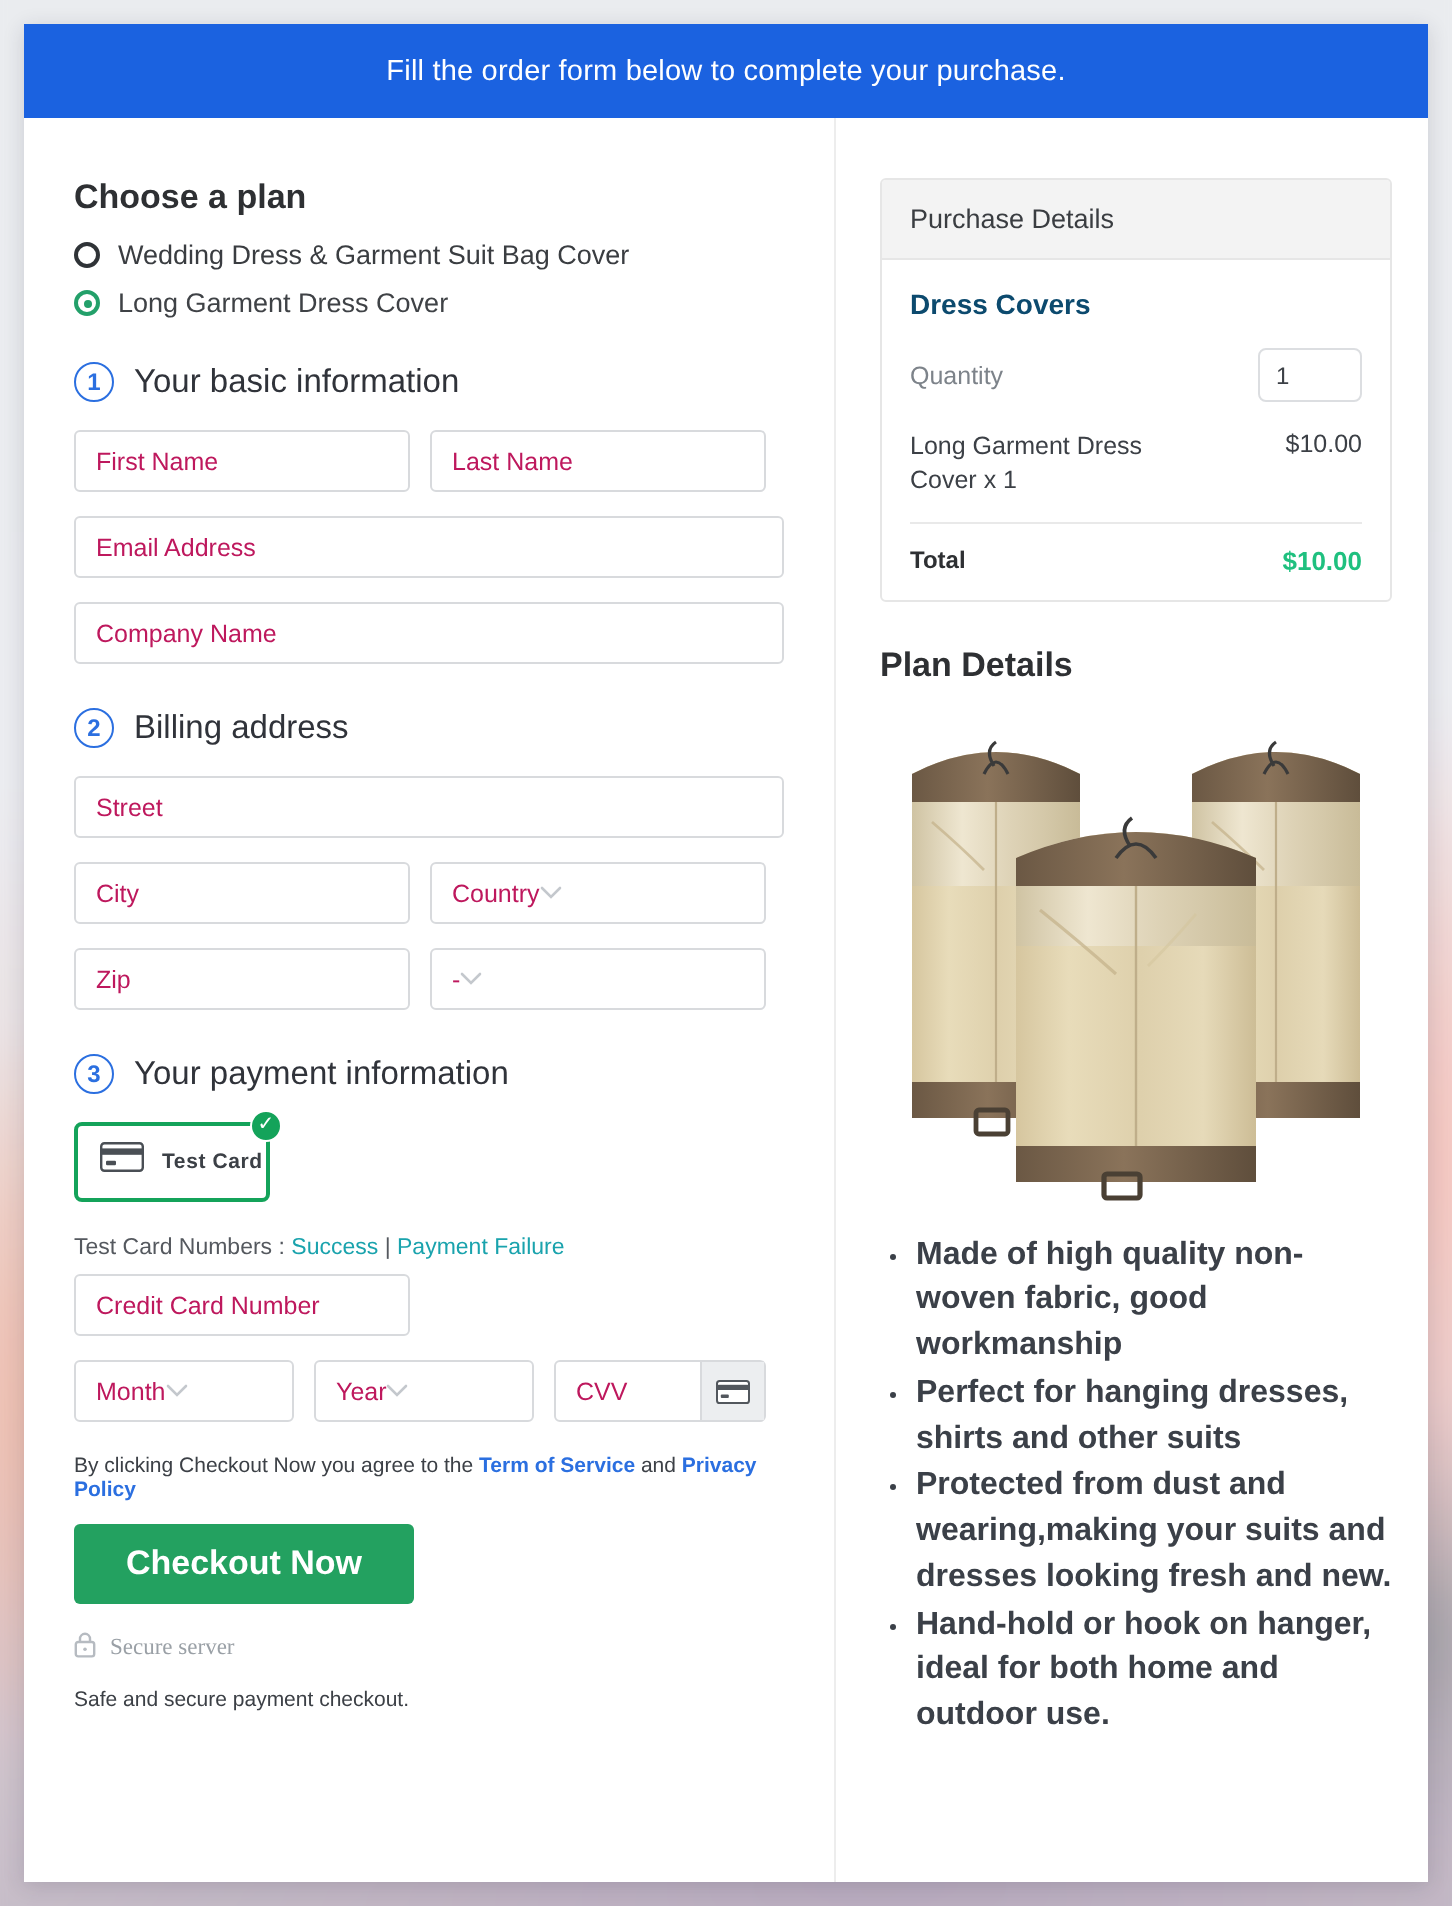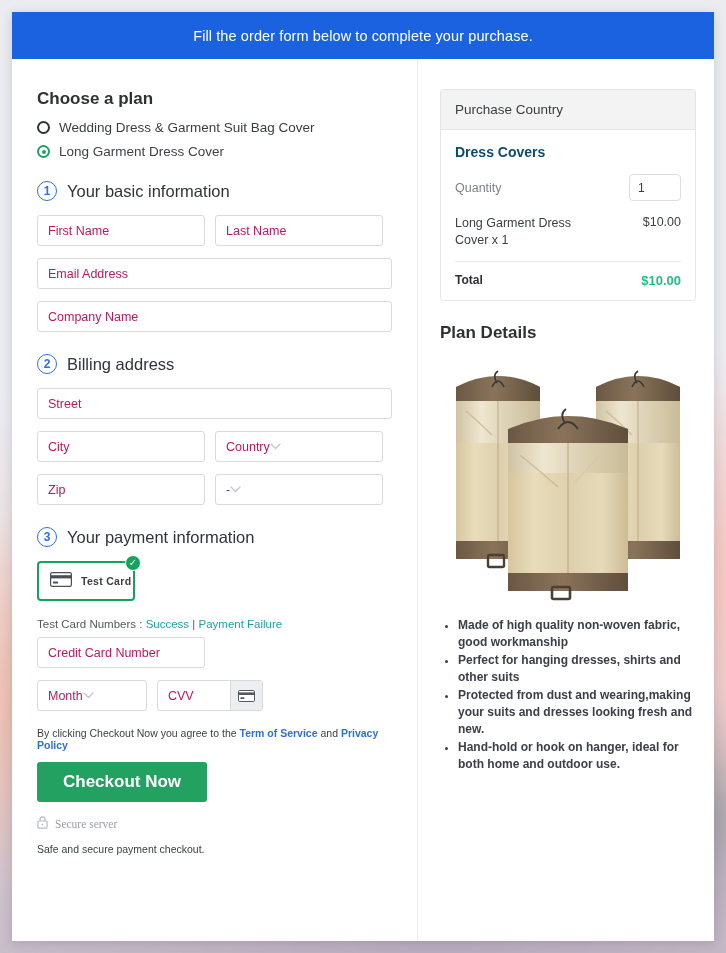--- a/index.html
+++ b/index.html
@@ -146,21 +146,21 @@
   .line-amt  { font-size: 12.5px; color:#3c4046; white-space:nowrap; }
   .total-row { display:flex; justify-content:space-between; padding-top: 11px; gap: 12px; }
   .total-lbl { font-size: 12px; font-weight:700; color:#2e3033; }
   .total-amt { font-size: 13px; font-weight:700; color:#1fc07f; }
 
   
   .plan-title { font-size: 17px; font-weight:700; color:#2e3033; margin-bottom: 8px; }
   .product-art { width: 100%; height: 250px; position: relative; margin-bottom: 16px; }
   ul.features { margin: 0; padding-left: 18px; }
   ul.features li {
-    font-size: 12px; font-weight: 700; color:#3b4048;
+    font-size: 16px; font-weight: 700; color:#3b4048;
     line-height: 1.42; margin-bottom: 1px;
   }
   ul.features li::marker { font-size: 11px; }
 </style>
 </head>
 <body>
 
 <div class="bg-photo"></div>
 <div class="bg-tint"></div>
 
@@ -262,20 +262,28 @@
 
       <div class="field-row" style="margin-top:8px;">
         <div class="inp sel-inp" style="width:110px;flex:none;">
           <span>Month</span>
           <span class="chev">
             <svg width="11" height="7" viewBox="0 0 11 7">
                 <path d="M1 1l4.5 4.5L10 1" fill="none" stroke="#c4c8cd" stroke-width="1.3" stroke-linecap="round"></path>
               </svg>
           </span>
         </div>
+        <div class="inp sel-inp" style="width:110px;flex:none;">
+          <span>Year</span>
+          <span class="chev">
+            <svg width="11" height="7" viewBox="0 0 11 7">
+                <path d="M1 1l4.5 4.5L10 1" fill="none" stroke="#c4c8cd" stroke-width="1.3" stroke-linecap="round"></path>
+              </svg>
+          </span>
+        </div>
         <div class="inp" style="width:106px;flex:none;padding:0;display:flex;align-items:stretch;">
           <span style="flex:1;display:flex;align-items:center;padding:0 10px;">CVV</span>
           <span style="width:32px;background:#eceef0;border-left:1px solid #d8dadd;display:flex;align-items:center;justify-content:center;">
             <svg width="17" height="12" viewBox="0 0 17 12">
               <rect x="0.5" y="0.5" width="16" height="11" rx="1.3" fill="#fff" stroke="#52575d" stroke-width="1"></rect>
               <rect x="0.5" y="2.4" width="16" height="2.6" fill="#52575d"></rect>
               <rect x="2.4" y="7.2" width="4" height="1.8" rx="0.5" fill="#52575d"></rect>
             </svg>
           </span>
         </div>
@@ -297,21 +305,21 @@
         </span>
         <span>Secure server</span>
       </div>
 
       <div class="footnote">Safe and secure payment checkout.</div>
     </div>
 
     <div class="col-right">
 
       <div class="purchase">
-        <div class="purchase-head">Purchase Country</div>
+        <div class="purchase-head">Purchase Details</div>
         <div class="purchase-body">
           <div class="prod-name">Dress Covers</div>
 
           <div class="qty-row">
             <span class="qty-label">Quantity</span>
             <input class="qty-input" type="text" value="1" style="">
           </div>
 
           <div class="line-row">
             <span class="line-desc">Long Garment Dress Cover x 1</span>

